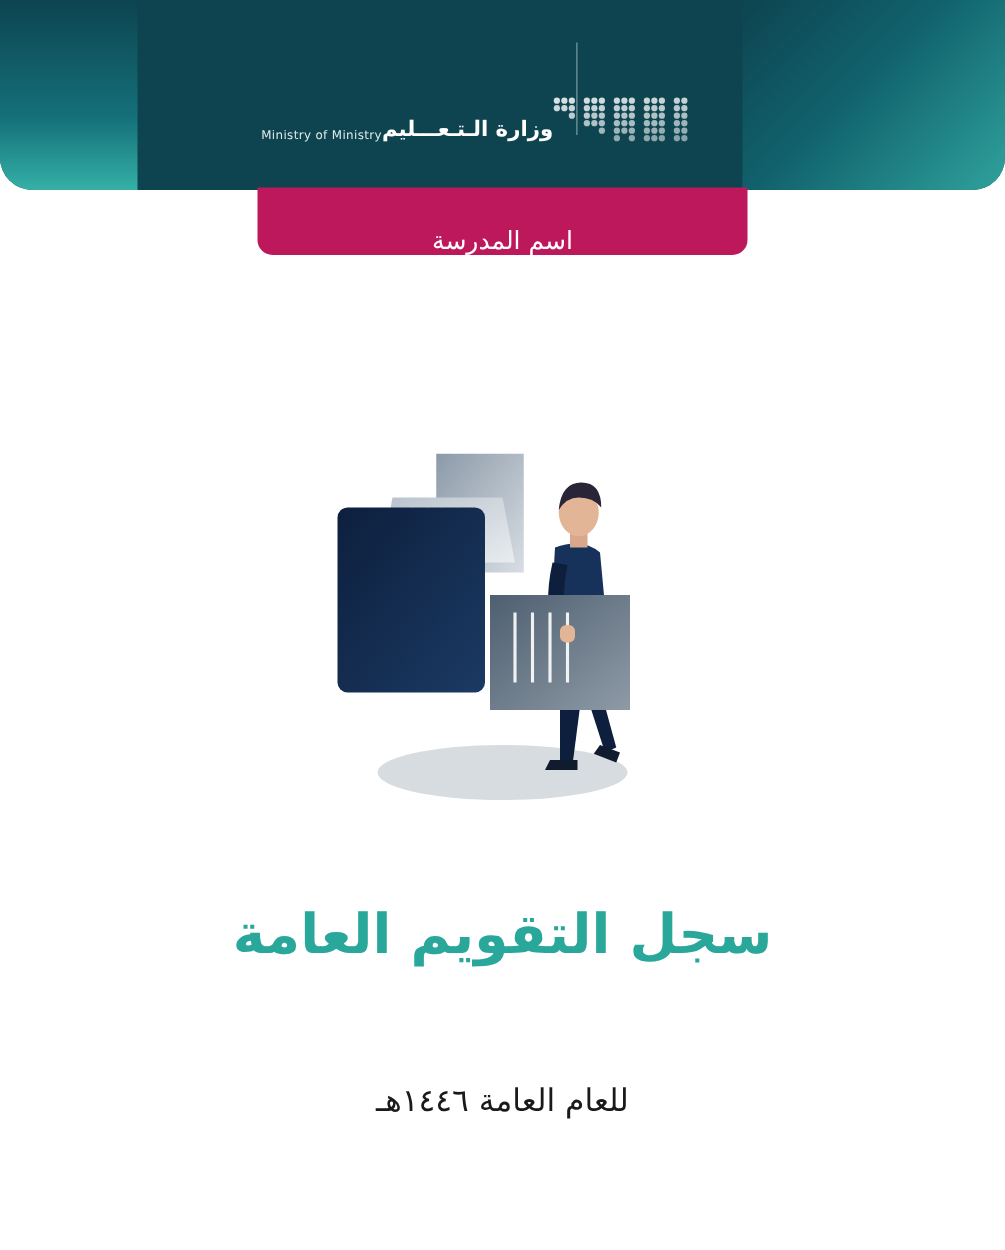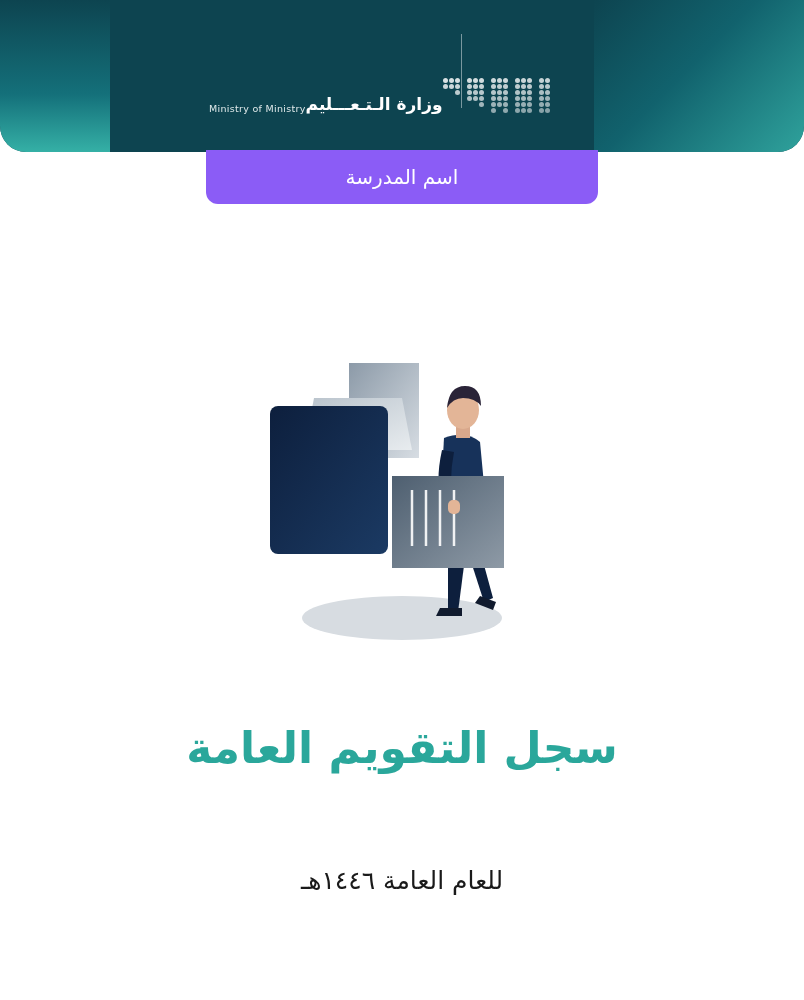--- a/index.html
+++ b/index.html
@@ -138,25 +138,25 @@
   }
 
   
   .school-tab {
     position: absolute;
     top: 150px;
     left: 50%;
     transform: translateX(-50%);
     width: 392px;
     height: 54px;
-    background: #8b5cf6;
+    background: #be185d;
     border-bottom-left-radius: 12px;
     border-bottom-right-radius: 12px;
     display: flex;
-    align-items: center;
+    align-items: flex-end;
     justify-content: center;
     z-index: 6;
   }
   .school-tab span {
     color: #ffffff;
     font-size: 20px;
     font-weight: 500;
   }
 
   

